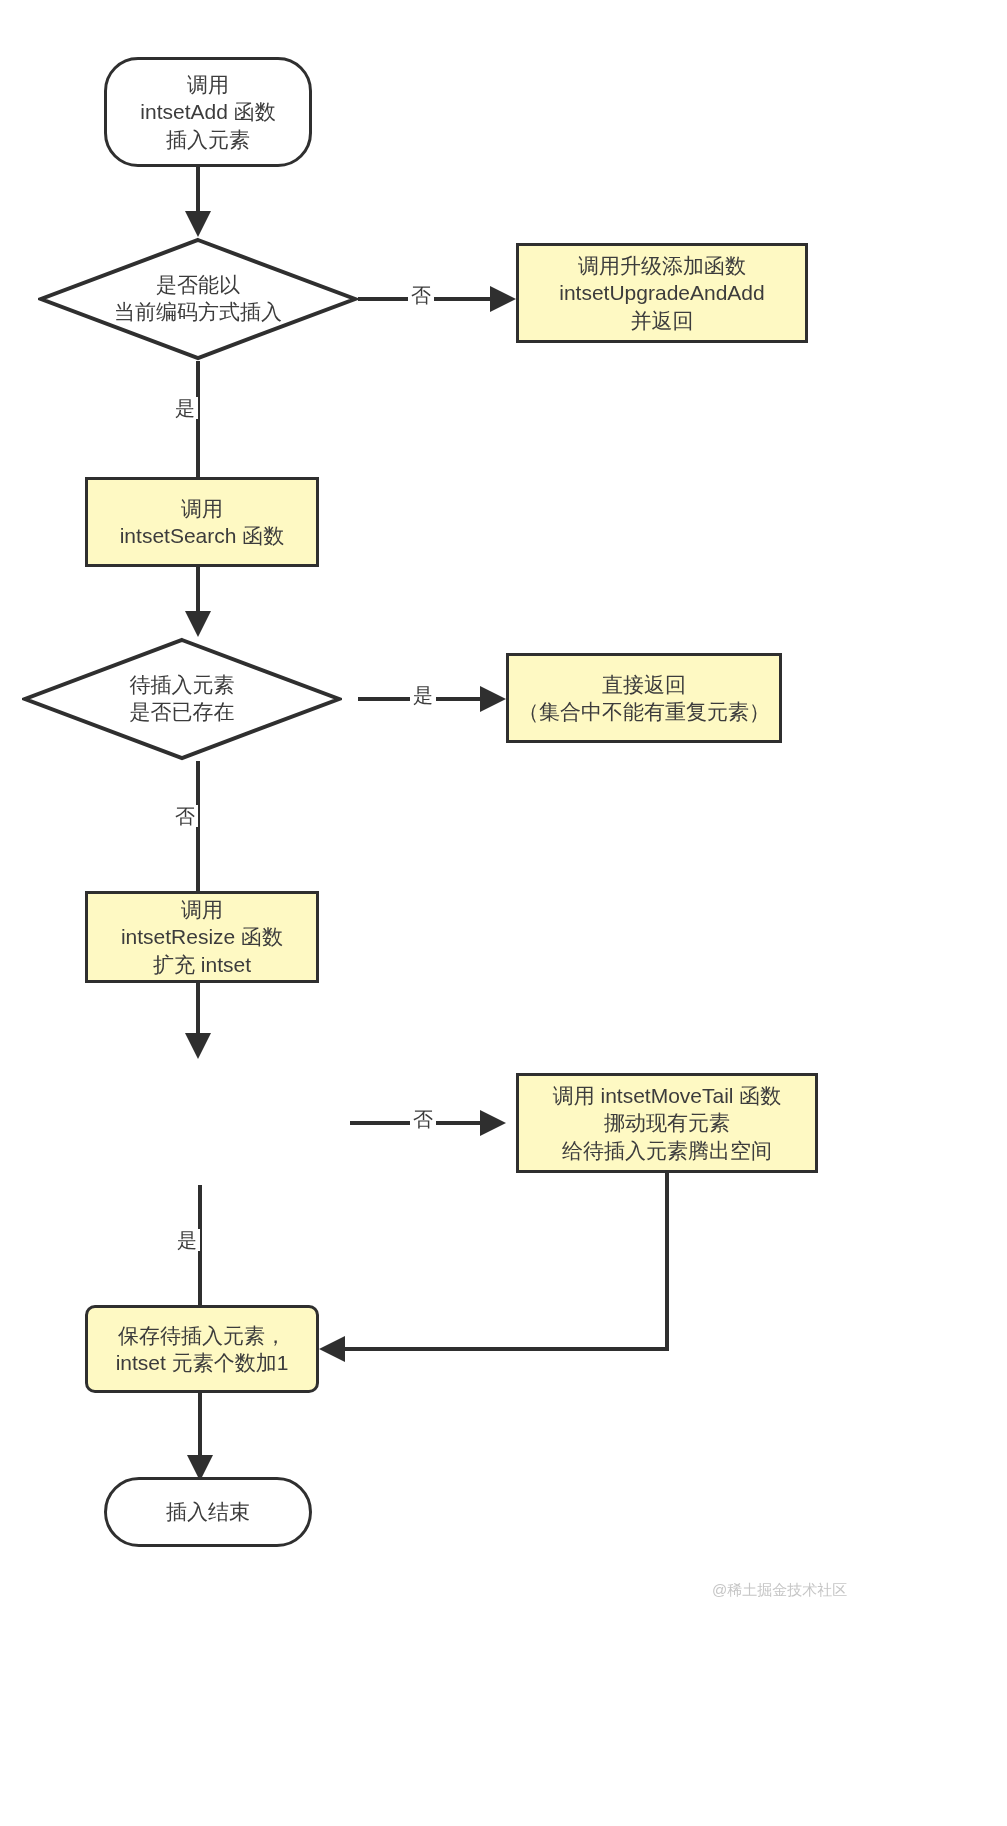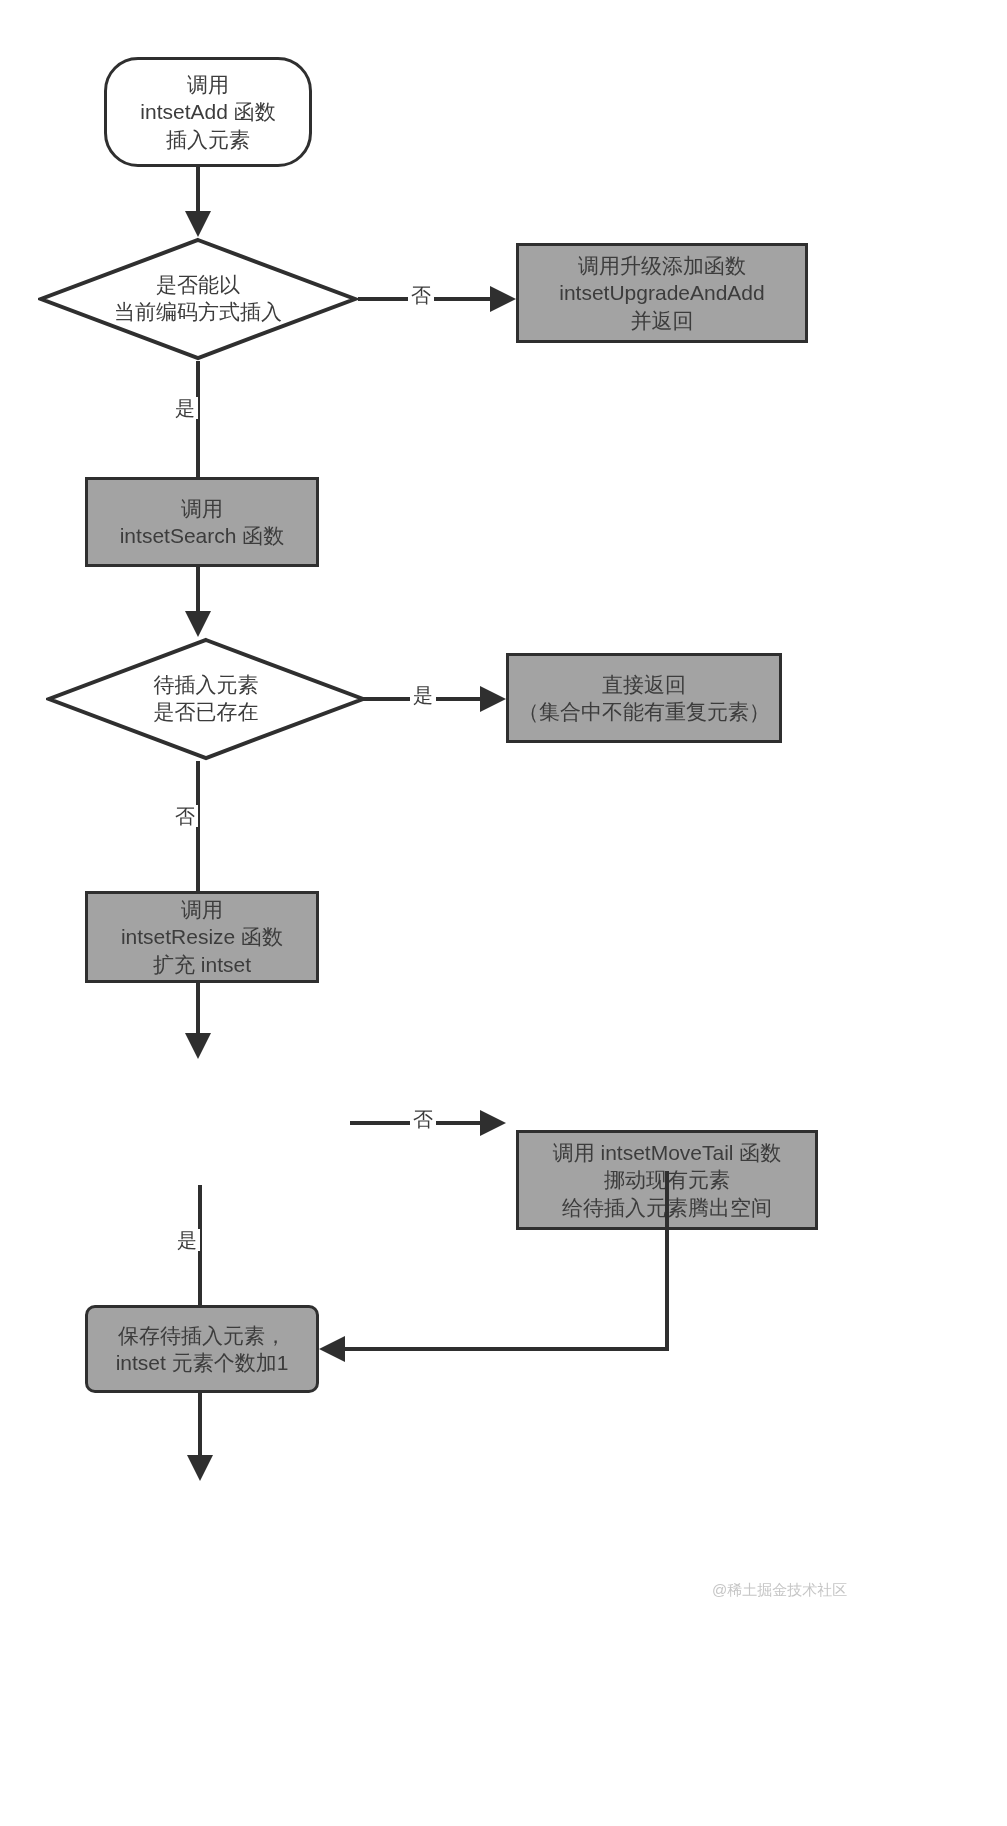--- a/index.html
+++ b/index.html
@@ -39,21 +39,21 @@
     position:absolute;
     border:3px solid #2f2f2f;
     border-radius:34px;
     background:#fff;
     box-sizing:border-box;
   }
   
   .process{
     position:absolute;
     border:3px solid #2f2f2f;
-    background:#a3a3a3;
+    background:#fef9c3;
     box-sizing:border-box;
   }
   
   .decision{
     position:absolute;
     font-family:Liberation Serif, serif;
   }
   .decision svg{
     position:absolute;
     left:0; top:0;
@@ -156,21 +156,21 @@
   <div class="process" style="left:85px; top:452px; width:234px; height:90px;">
     <div class="nodetext">
       <span>调用</span>
       <span>intsetSearch 函数</span>
     </div>
   </div>
 
   <div class="vline" style="left:196px; top:542px; width:4px; height:48px;"></div>
   <div class="arrow-down" style="left:185px; top:586px;"></div>
 
-  <div class="decision" style="left:46px; top:612px; width:320px; height:124px;">
+  <div class="decision" style="left:22px; top:612px; width:320px; height:124px;">
     <svg viewBox="0 0 320 124" preserveAspectRatio="none">
       <polygon points="160,3 317,62 160,121 3,62" fill="#ffffff" stroke="#2f2f2f" stroke-width="4"></polygon>
     </svg>
     <div class="nodetext">
       <span>待插入元素</span>
       <span>是否已存在</span>
     </div>
   </div>
 
   <div class="hline" style="left:358px; top:672px; width:130px; height:4px;"></div>
@@ -197,21 +197,21 @@
   </div>
 
   <div class="vline" style="left:196px; top:958px; width:4px; height:54px;"></div>
   <div class="arrow-down" style="left:185px; top:1008px;"></div>
 
 
   <div class="hline" style="left:350px; top:1096px; width:138px; height:4px;"></div>
   <div class="arrow-right" style="left:480px; top:1085px;"></div>
   <div class="edgelabel" style="left:410px; top:1083px;">否</div>
 
-  <div class="process" style="left:516px; top:1105px; width:302px; height:100px;padding-left:36px;">
+  <div class="process" style="left:516px; top:1048px; width:302px; height:100px;padding-left:36px;">
     <div class="nodetext">
       <span>调用 intsetMoveTail 函数</span>
       <span>挪动现有元素</span>
       <span>给待插入元素腾出空间</span>
     </div>
   </div>
 
   <div class="vline" style="left:665px; top:1146px; width:4px; height:180px;"></div>
   <div class="hline" style="left:345px; top:1322px; width:324px; height:4px;"></div>
   <div class="arrow-left" style="left:319px; top:1311px;"></div>
@@ -223,16 +223,21 @@
   <div class="process" style="left:85px; top:1280px; width:234px; height:88px;border-radius:10px;">
     <div class="nodetext">
       <span>保存待插入元素，</span>
       <span>intset 元素个数加1</span>
     </div>
   </div>
 
   <div class="vline" style="left:198px; top:1368px; width:4px; height:66px;"></div>
   <div class="arrow-down" style="left:187px; top:1430px;"></div>
 
+  <div class="terminal" style="left:104px; top:1452px; width:208px; height:70px; border-radius:35px;">
+    <div class="nodetext">
+      <span>插入结束</span>
+    </div>
+  </div>
 
   <div class="watermark" style="left:712px; top:1556px;">@稀土掘金技术社区</div>
 
 </div>
 
 </body></html>

